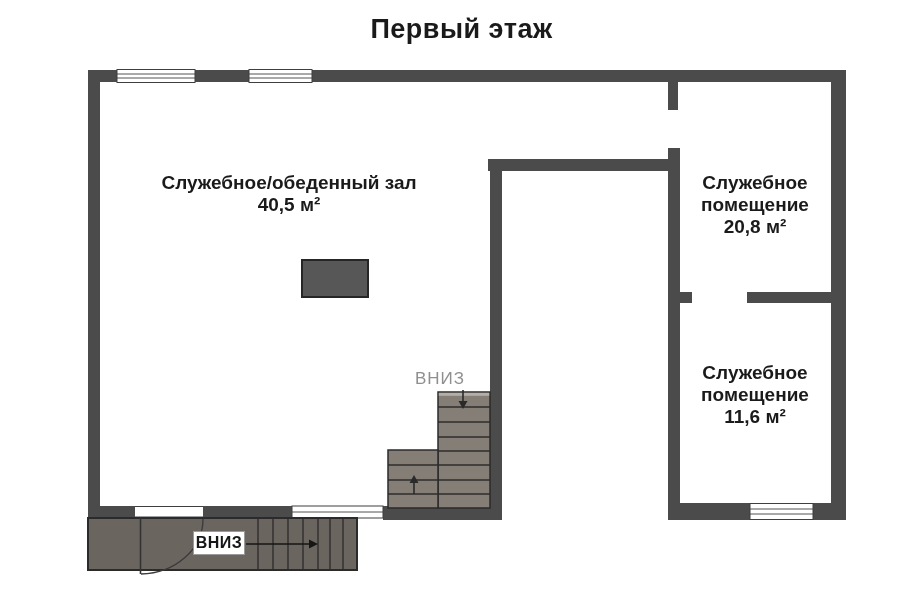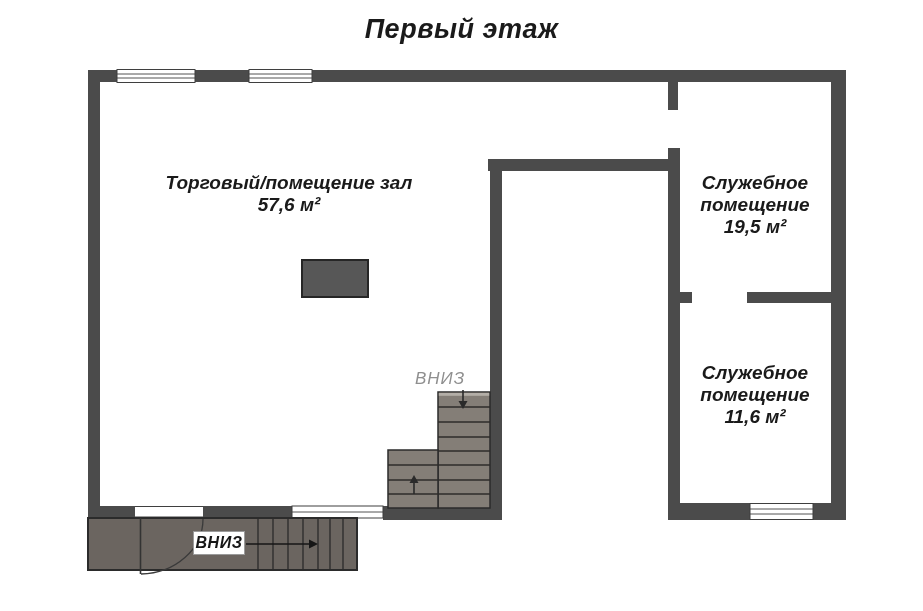--- a/index.html
+++ b/index.html
@@ -2,21 +2,20 @@
 <html style="--background: #ffffff; --wall: #4b4b4b; --line: #2b2b2b; --stair-fill: #847e77; --porch-fill: #6b6560; --island-fill: #575757; --muted-label: #8f8f8f; --text: #1a1a1a;"><head>
 <meta charset="utf-8">
 <style>
   html,body{margin:0;padding:0;background:#fff;}
   #screen{
     position:relative;
     width:923px;height:595px;
     background:var(--background,#fff);
     font-family:"Liberation Sans", sans-serif;
     overflow:hidden;
-    font-style:italic;
   }
   .lbl{position:absolute;color:var(--text,#1a1a1a);}
   #title{
     left:0;top:14px;width:923px;
     text-align:center;
     font-size:27px;font-weight:600;letter-spacing:.5px;
   }
   .room-label{
     text-align:center;font-weight:700;font-size:19px;line-height:22px;
   }
@@ -130,27 +129,27 @@
       </g>
     </g>
 
     <g>
       <line x1="140.5" y1="518" x2="140.5" y2="574" stroke="#333" stroke-width="1.6"></line>
       <path d="M 203 519 A 63 55 0 0 1 141 574" fill="none" stroke="#3a3a3a" stroke-width="1.3"></path>
     </g>
   </svg>
 
   <div id="hall-label" class="lbl room-label">
-    <span class="name">Торговый/помещение зал</span>
-    <span class="area">57,6 м²</span>
+    <span class="name">Служебное/обеденный зал</span>
+    <span class="area">40,5 м²</span>
   </div>
 
   <div id="service1-label" class="lbl room-label">
     <span class="name">Служебное помещение</span>
-    <span class="area">19,5 м²</span>
+    <span class="area">20,8 м²</span>
   </div>
 
   <div id="service2-label" class="lbl room-label">
     <span class="name">Служебное помещение</span>
     <span class="area">11,6 м²</span>
   </div>
 
   <div id="inner-stairs-label" class="lbl">ВНИЗ</div>
 
   <div id="porch-stairs-label" class="lbl">ВНИЗ</div>

